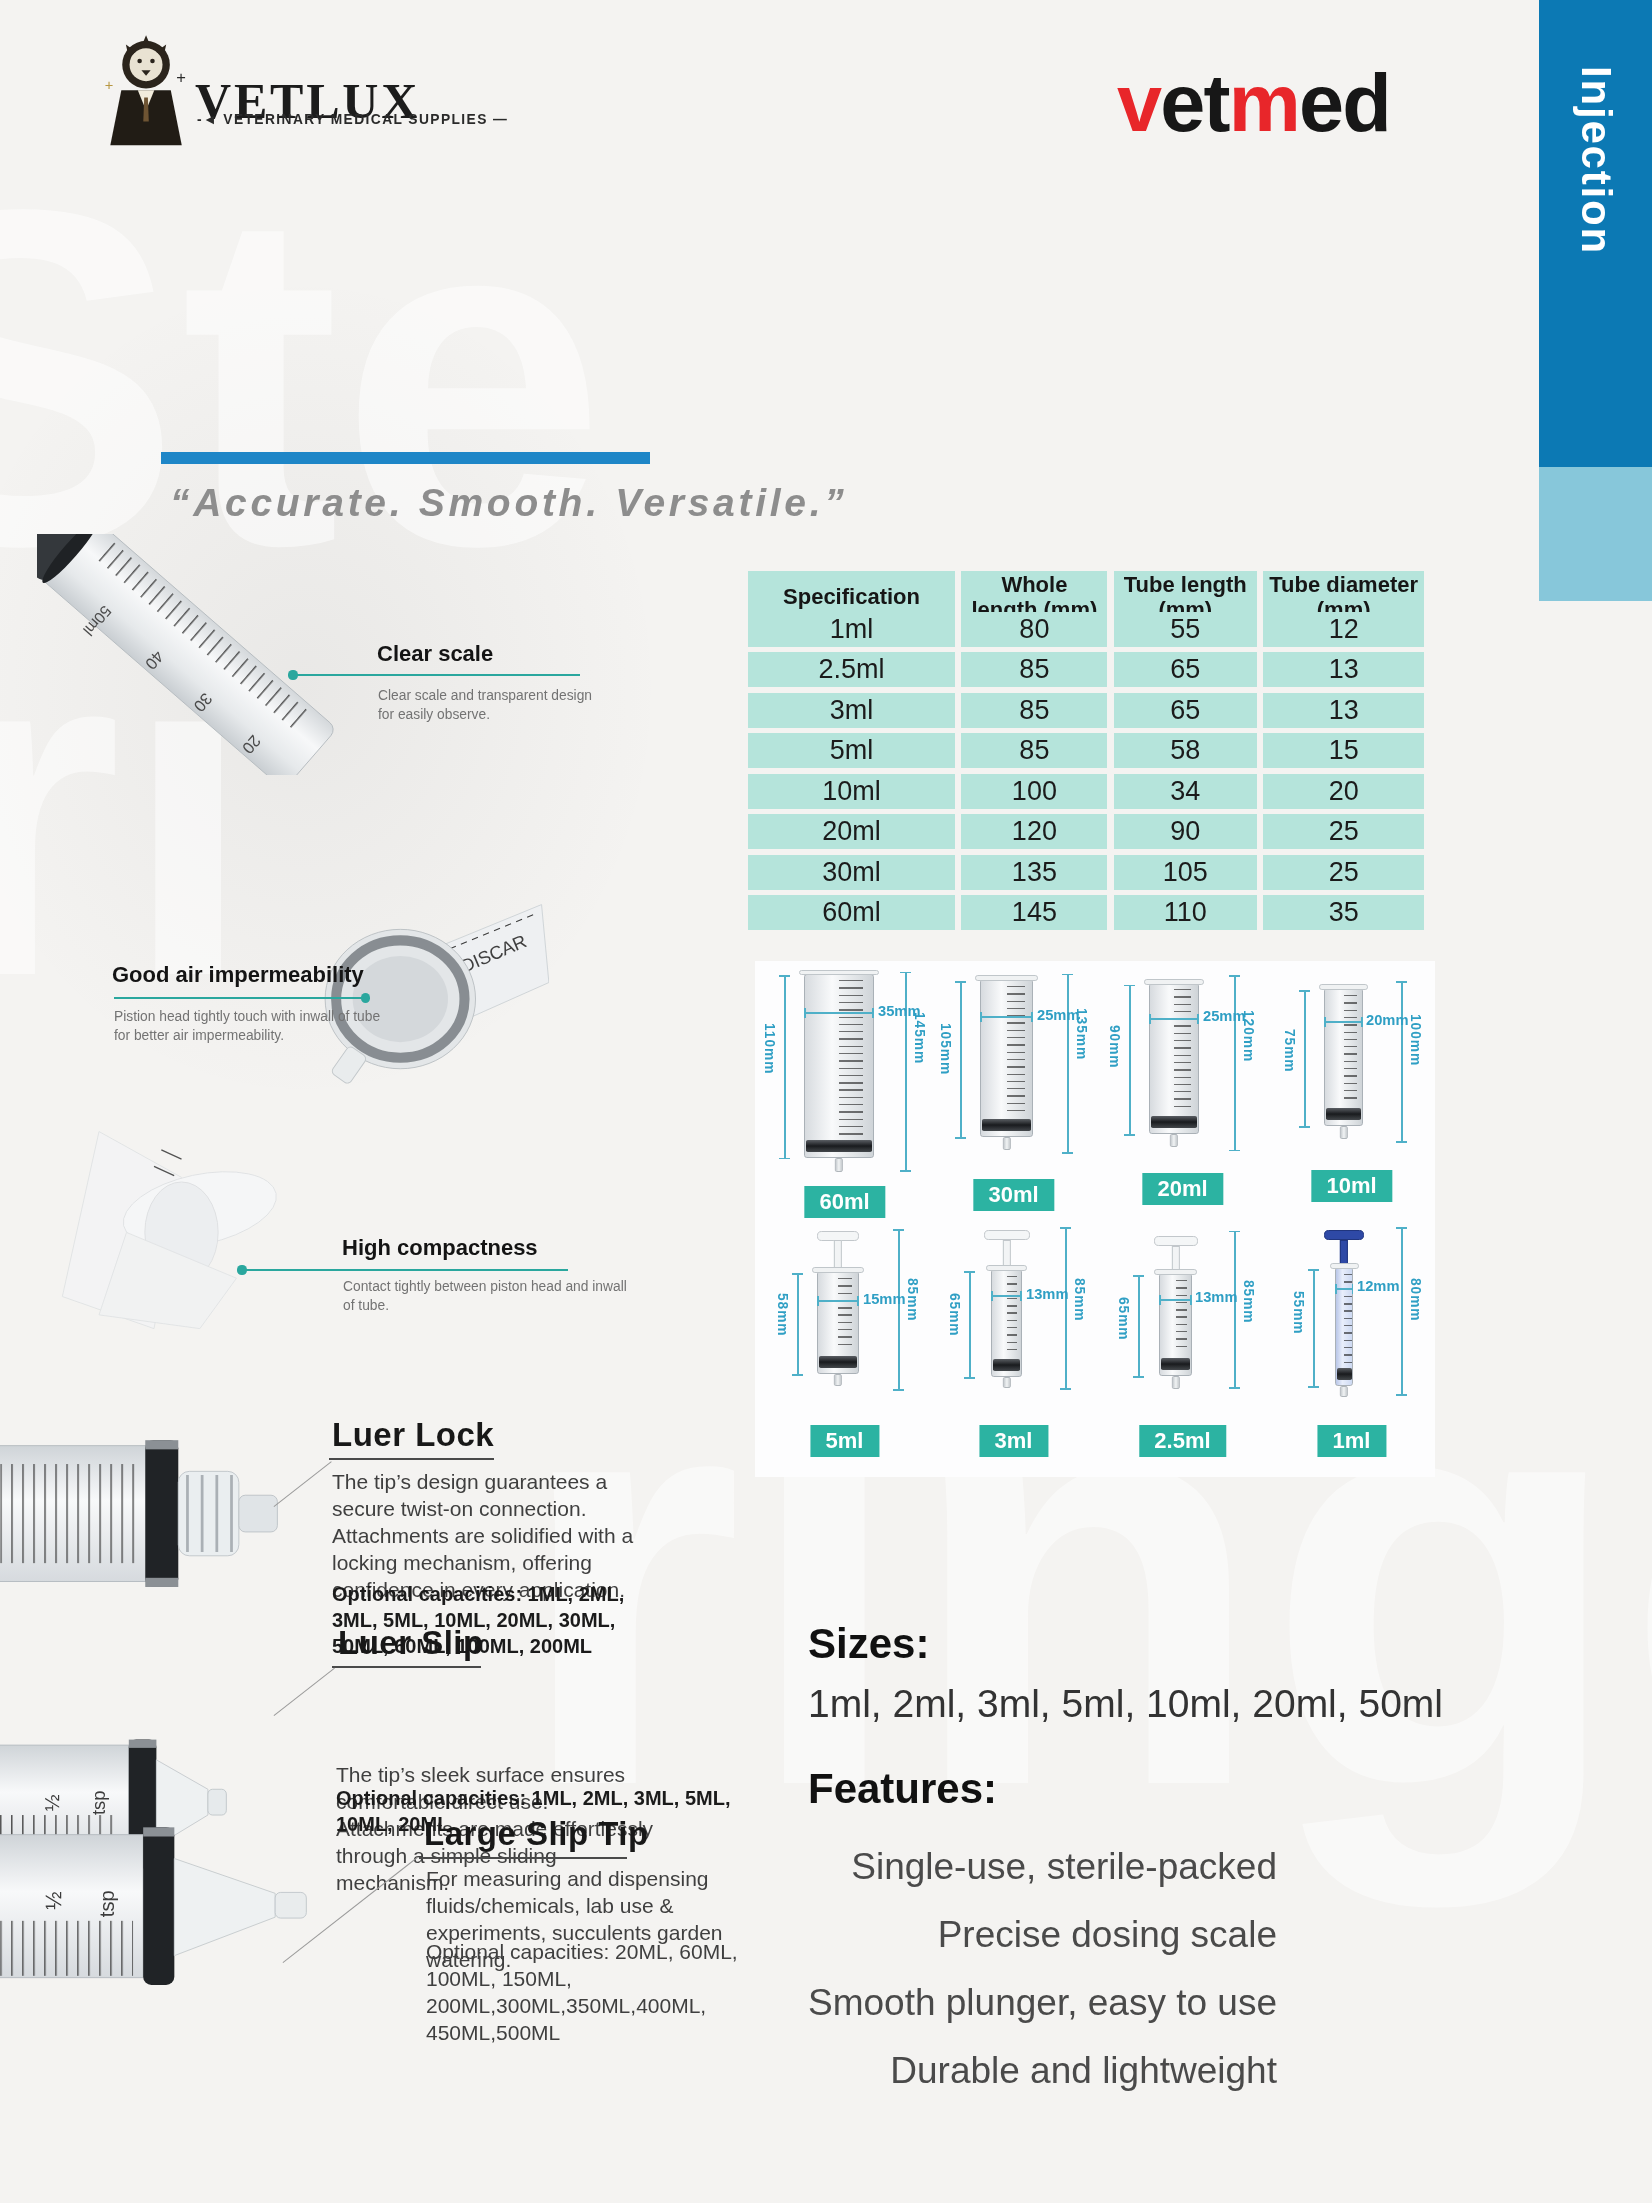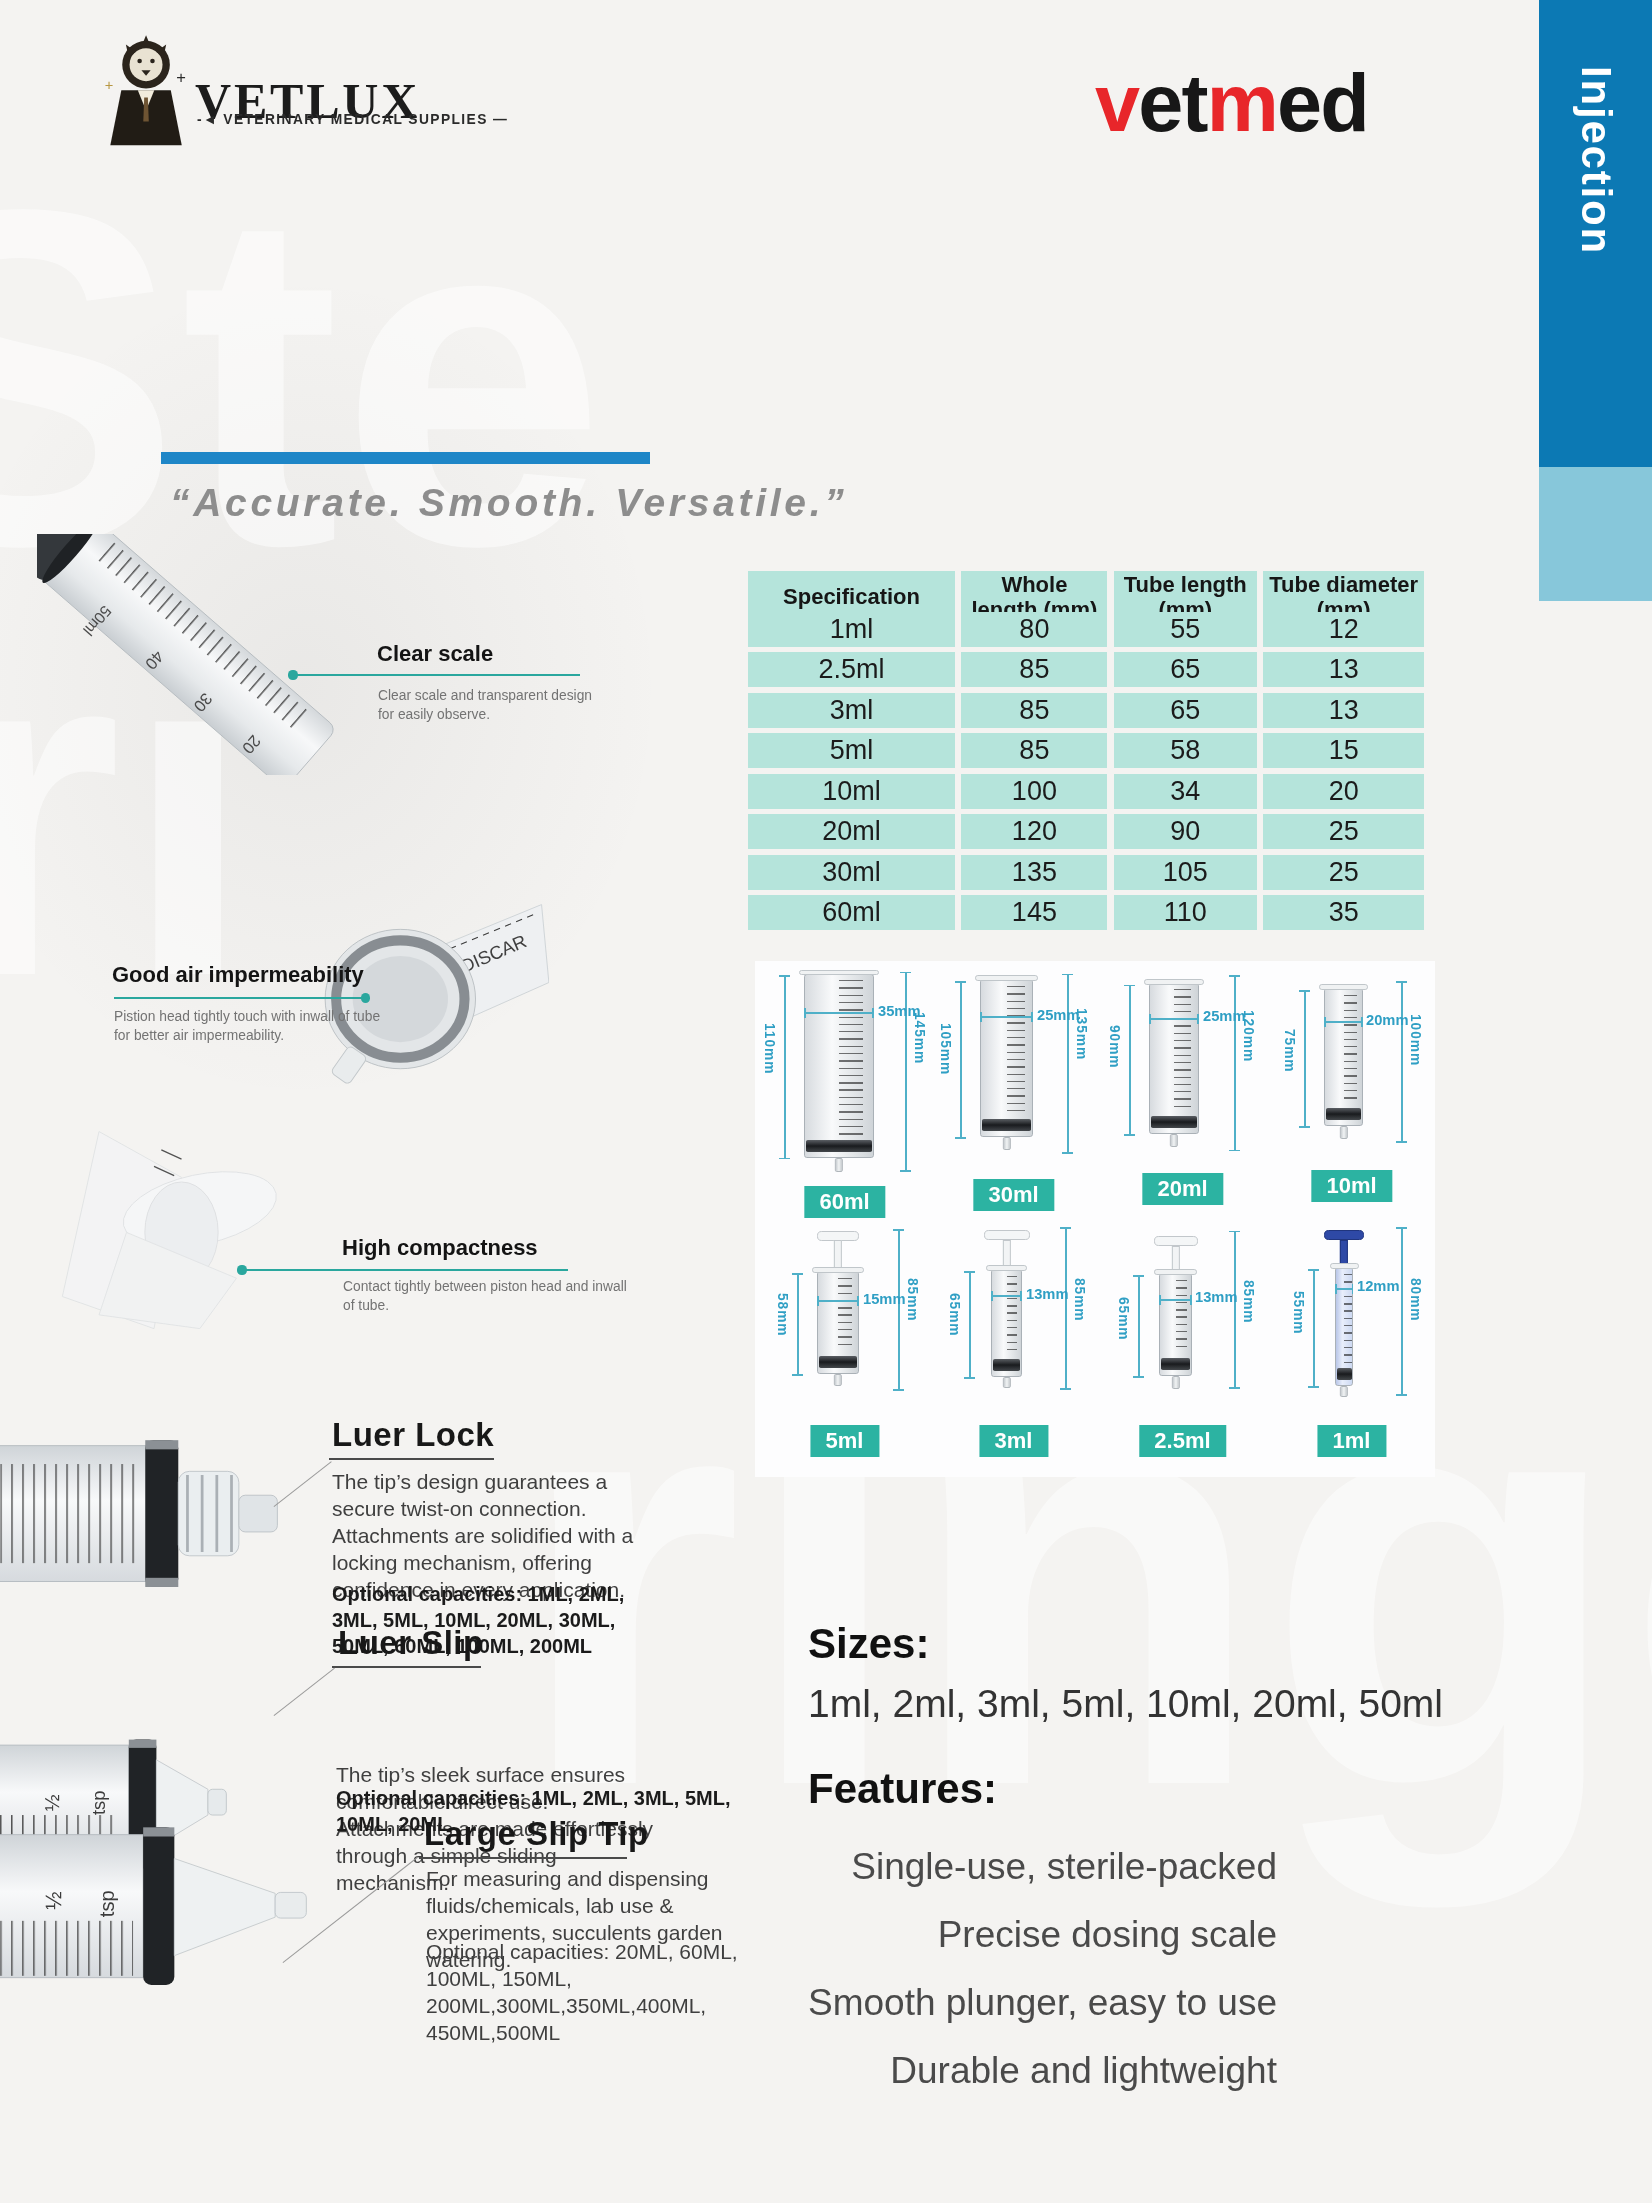--- a/index.html
+++ b/index.html
@@ -7,21 +7,21 @@
   #page{position:relative;width:1653px;height:2204px;background:#f4f3f1;overflow:hidden;}
   #page *{box-sizing:border-box;}
   .abs{position:absolute;}
   .z1{z-index:2;}
   
   .wm{position:absolute;z-index:1;color:#ffffff;opacity:.55;font-weight:bold;line-height:1;pointer-events:none;}
   .blob{position:absolute;z-index:0;border-radius:50%;background:radial-gradient(closest-side,rgba(90,90,90,.07),rgba(90,90,90,0));}
   
   .vetlux-name{font-family:"Liberation Serif",serif;font-weight:bold;font-size:50px;letter-spacing:2.8px;color:#1c1c1c;margin-top:24px;}
   .vetlux-tag{font-size:13.8px;font-weight:bold;letter-spacing:1.4px;color:#2a2a2a;}
-  .vetmed{font-size:81px;font-weight:bold;letter-spacing:-1.8px;}
+  .vetmed{font-size:81px;font-weight:bold;letter-spacing:-1.8px;margin-left:22px;}
   .vetmed .r{color:#e8262a;} .vetmed .k{color:#171717;}
   .banner{position:absolute;left:1539px;top:0;width:114px;height:467px;background:#0c79b4;z-index:3;}
   .banner-ext{position:absolute;left:1539px;top:467px;width:114px;height:134px;background:#87c7da;z-index:3;}
   .banner-text{position:absolute;left:1572px;top:66px;writing-mode:vertical-rl;color:#fff;font-size:42px;font-weight:bold;letter-spacing:1.8px;z-index:4;}
   
   .title-main{font-size:70px;font-weight:bold;color:#262626;letter-spacing:-0.9px;}
   .title-suffix{font-size:33px;font-weight:bold;color:#262626;margin-left:14.7px;}
   .title-bar{position:absolute;left:161px;top:452px;width:489px;height:12px;background:#1e86c7;}
   .quote{font-size:39px;font-weight:bold;font-style:italic;color:#8d8d8d;letter-spacing:3.7px;}
   

